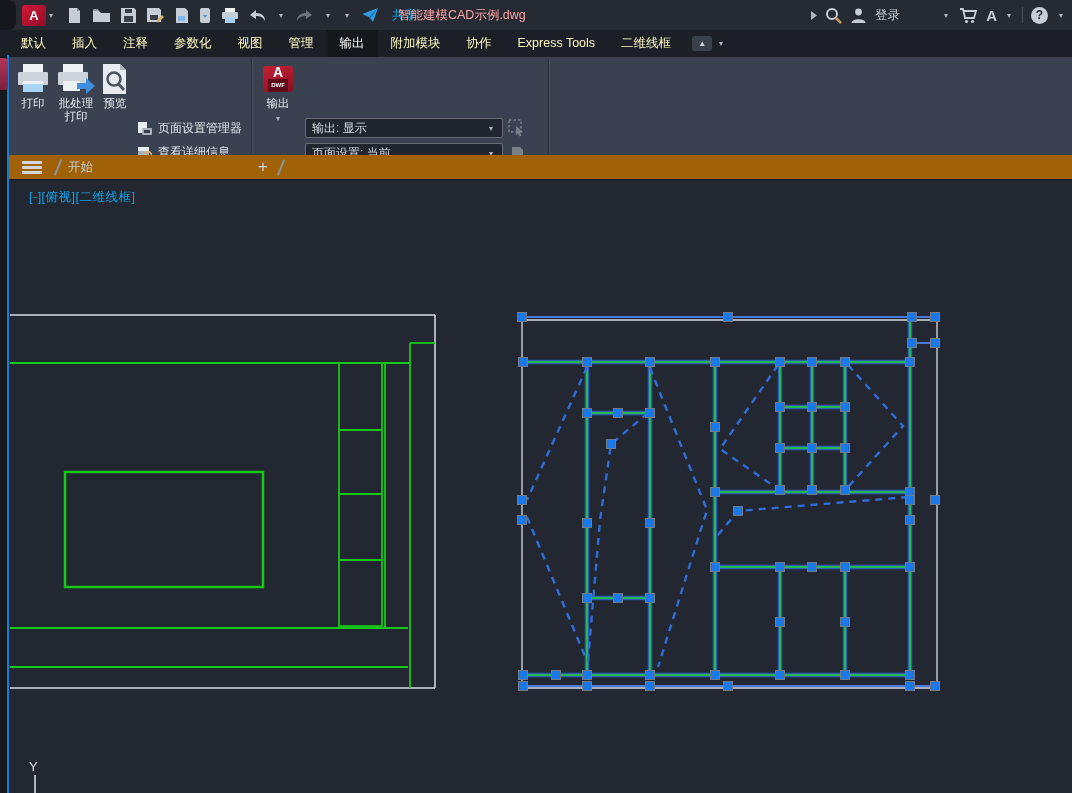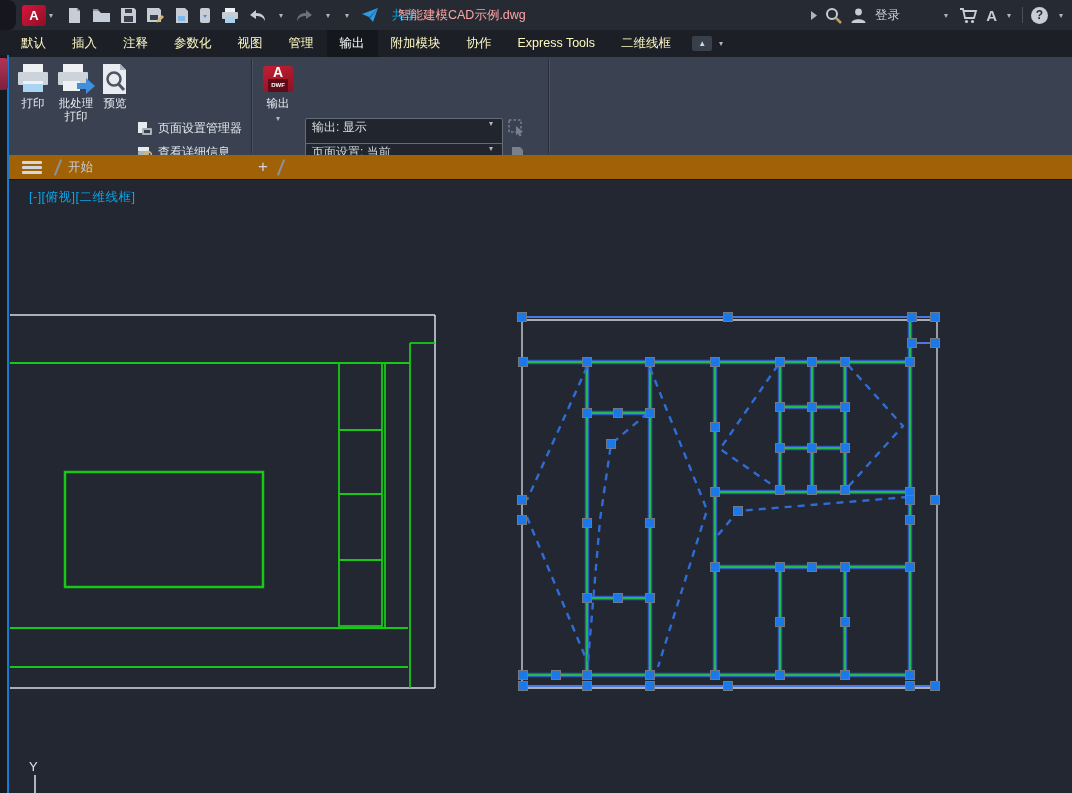--- a/index.html
+++ b/index.html
@@ -40,22 +40,22 @@
   
   #ribbonbody { position:absolute; left:0; top:57px; width:1072px; height:98px; background:#3a4150; }
   .panel-sep { position:absolute; top:2px; width:1px; height:94px; background:#272c35;
     box-shadow:1px 0 0 #4b5260; }
   .big-btn { position:absolute; top:4px; display:flex; flex-direction:column; align-items:center;
     color:#e8ecf1; font-size:11.5px; line-height:13px; text-align:center; }
   .big-btn .iconbox { height:36px; display:flex; align-items:center; justify-content:center; }
   .sm-item { position:absolute; display:flex; align-items:center; gap:5px; color:#e3e8ee; font-size:12px; height:20px; }
   .panel-footer { position:absolute; top:133px; height:20px; color:#ccd2d9; font-size:11.5px;
     display:flex; align-items:center; justify-content:center; }
-  .combo { position:absolute; height:36px; background:#21262e; border:1px solid #656c78; border-radius:2px;
-    color:#d6dbe1; font-size:12px; display:flex; padding:0 6px; justify-content:space-between; }
+  .combo { position:absolute; height:20px; background:#21262e; border:1px solid #656c78; border-radius:2px;
+    color:#d6dbe1; font-size:12px; display:flex; align-items:center; padding:0 6px; justify-content:space-between; }
   .dwf-badge-big { width:30px; height:26px; background:linear-gradient(160deg,#c32033,#8c1022); border-radius:3px;
     color:#fff; display:flex; flex-direction:column; align-items:center; justify-content:center; }
   .dwf-badge-big .a { font-weight:bold; font-size:14px; line-height:13px; }
   .dwf-badge-big .dwf { font-size:6px; font-weight:bold; background:#5f0a18; padding:0 3px; border-radius:1px; }
   .mini-icon { display:block; }
   
   #docbar { position:absolute; left:0; top:155px; width:1072px; height:25px; background:#a16207;
     border-bottom:1px solid #14171b; }
   .burger { position:absolute; left:22px; top:6px; width:20px; }
   .burger div { height:2.5px; background:#d2d7de; margin-bottom:2.5px; border-radius:1px; }

